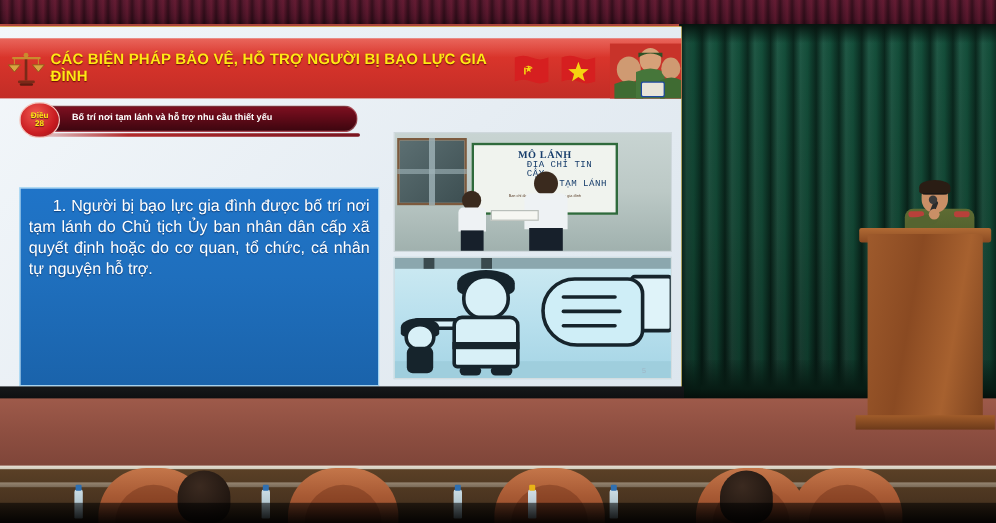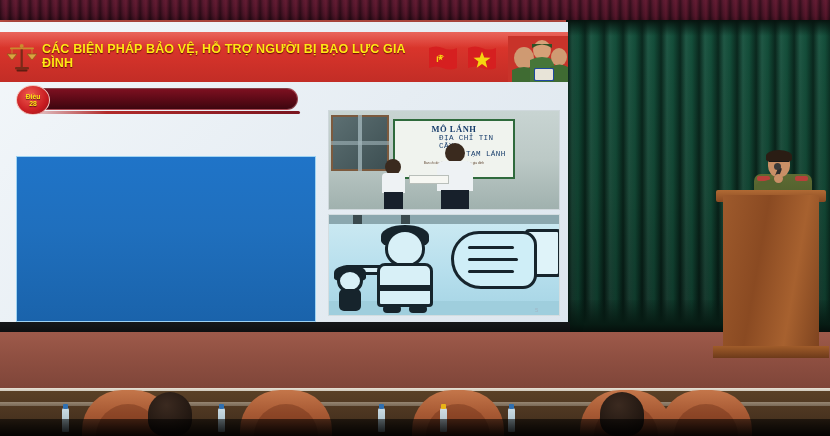--- a/index.html
+++ b/index.html
@@ -389,28 +389,30 @@
             <ellipse cx="51" cy="21" rx="8" ry="9" fill="#cf9a72"></ellipse>
             <path d="M42 31 q10 -5 18 0 l0 21 -18 0 z" fill="#3f6b32"></path>
             <rect x="26" y="32" width="20" height="13" rx="1.5" fill="#1e49a0"></rect>
             <rect x="27" y="33" width="18" height="11" rx="1" fill="#e8e4d8"></rect>
           </svg>
         </div>
       </div>
 
       <div class="pill-wrap">
         <div class="pill-bar"></div>
+        <div class="pill-sub">Bố trí nơi tạm lánh và hỗ trợ nhu cầu thiết yếu</div>
         <div class="pill-badge">
           <span>Điều</span>
           <span>28</span>
         </div>
         <div class="pill-underline"></div>
       </div>
 
       <div class="textbox">
+        <p class="indent">1. Người bị bạo lực gia đình được bố trí nơi tạm lánh do Chủ tịch Ủy ban nhân dân cấp xã quyết định hoặc do cơ quan, tổ chức, cá nhân tự nguyện hỗ trợ.</p>
       </div>
 
       <div class="photo-top">
         <div class="pt-wall"></div>
         <div class="pt-window"></div>
         <div class="pt-windowbars"></div>
         <div class="pt-sign">
           <b>MÔ LÁNH</b>
           <i>ĐỊA CHỈ TIN CẬY</i>
           <i>NƠI TẠM LÁNH</i>

